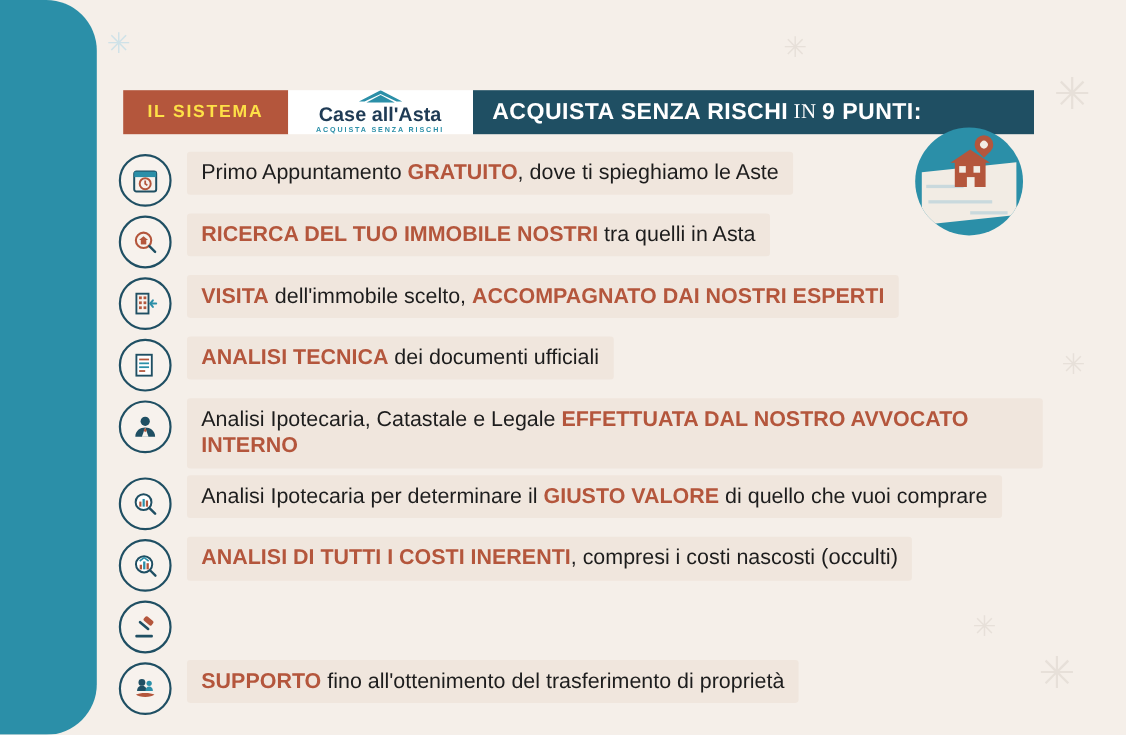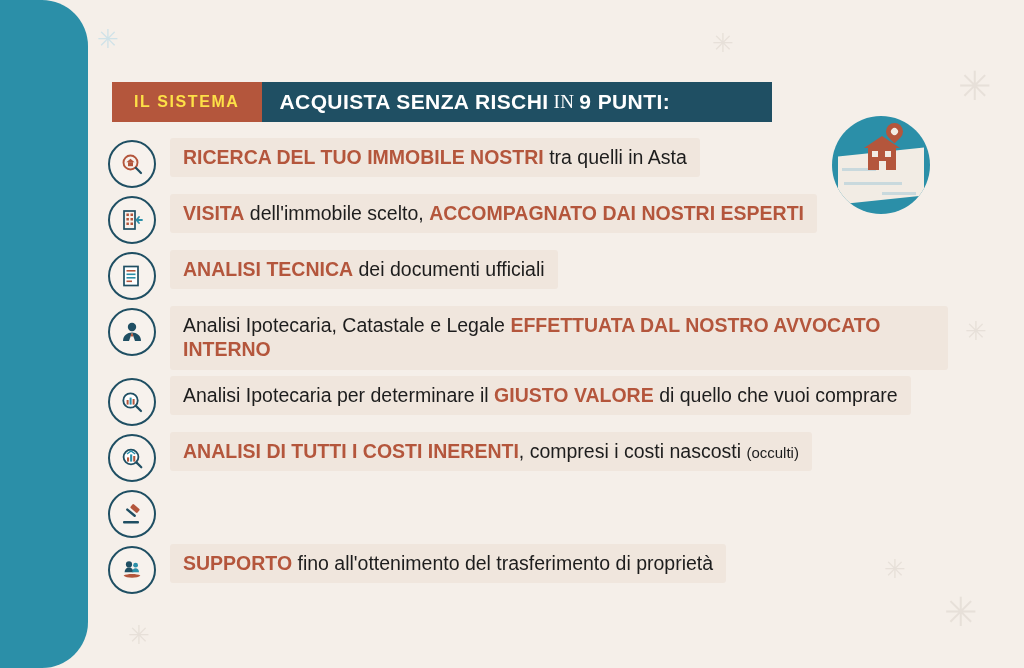--- a/index.html
+++ b/index.html
@@ -199,41 +199,49 @@
     line-height: 1.25;
     color: #1d1d1d;
     max-width: 760px;
   }
   .text-pill.wide { max-width: 780px; }
   .hl {
     color: #b4563c;
     font-weight: bold;
   }
   .small {
-    font-size: 15px;
+    font-size: 20px;
     margin-top: 40px;
   }
 </style>
 </head>
 <body>
 
 <div class="page">
 
   <div class="teal-panel"></div>
 
   <div class="sparkle blue" style="left:97px; top:26px;">✳</div>
   <div class="sparkle" style="left:712px; top:30px;">✳</div>
   <div class="sparkle big" style="left:958px; top:66px;">✳</div>
   <div class="sparkle" style="left:965px; top:318px;">✳</div>
   <div class="sparkle" style="left:884px; top:556px;">✳</div>
   <div class="sparkle big" style="left:944px; top:592px;">✳</div>
   <div class="sparkle" style="left:128px; top:622px;">✳</div>
 
   <div class="header">
     <div class="hdr-sistema">IL SISTEMA</div>
+    <div class="hdr-logo">
+      <svg class="logo-roof" viewBox="0 0 46 14">
+        <path d="M23 0 L46 12 L40 12 L23 4 L6 12 L0 12 Z" fill="#2b8fa8"></path>
+        <path d="M23 5 L38 13 L8 13 Z" fill="#2b8fa8"></path>
+      </svg>
+      <div class="logo-main">Case all'Asta</div>
+      <div class="logo-sub">ACQUISTA SENZA RISCHI</div>
+    </div>
     <div class="hdr-claim">
       <span class="b">ACQUISTA SENZA RISCHI</span>
       <span class="n">IN</span>
       <span class="b">9 PUNTI:</span>
     </div>
   </div>
 
   <div class="map-badge">
     <div class="map-paper"></div>
     <div class="map-line" style="left:10px; top:52px; width:34px;"></div>
@@ -243,20 +251,33 @@
     <div class="map-house">
       <div class="map-win" style="left:4px; top:5px;"></div>
       <div class="map-win" style="left:17px; top:5px;"></div>
       <div class="map-win" style="left:11px; top:15px; width:7px; height:9px;"></div>
     </div>
     <div class="map-pin"></div>
   </div>
 
   <div class="list">
 
+    <div class="row">
+      <div class="icon-wrap">
+        <svg width="24" height="24" viewBox="0 0 24 24">
+          <rect x="2" y="4" width="20" height="18" rx="2" fill="none" stroke="#1f4f63" stroke-width="1.8"></rect>
+          <rect x="2" y="4" width="20" height="5" fill="#2b8fa8"></rect>
+          <circle cx="12" cy="15" r="5" fill="none" stroke="#b4563c" stroke-width="1.8"></circle>
+          <path d="M12 12 L12 15 L14 16.5" stroke="#b4563c" stroke-width="1.6" fill="none"></path>
+        </svg>
+      </div>
+      <div class="text-pill">
+        <span>Primo Appuntamento </span><span class="hl">GRATUITO</span><span>, dove ti spieghiamo le Aste</span>
+      </div>
+    </div>
 
     <div class="row">
       <div class="icon-wrap">
         <svg width="24" height="24" viewBox="0 0 24 24">
           <circle cx="10.5" cy="10.5" r="7" fill="none" stroke="#b4563c" stroke-width="1.9"></circle>
           <path d="M15.8 15.8 L21 21" stroke="#1f4f63" stroke-width="2.2" stroke-linecap="round"></path>
           <path d="M10.5 6.8 L14.6 10.2 L6.4 10.2 Z" fill="#b4563c"></path>
           <rect x="8" y="10.2" width="5" height="4" fill="#b4563c"></rect>
         </svg>
       </div>

